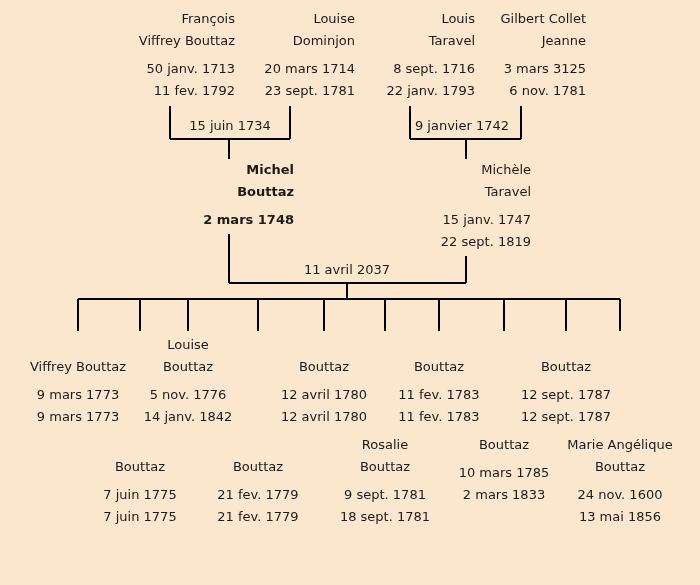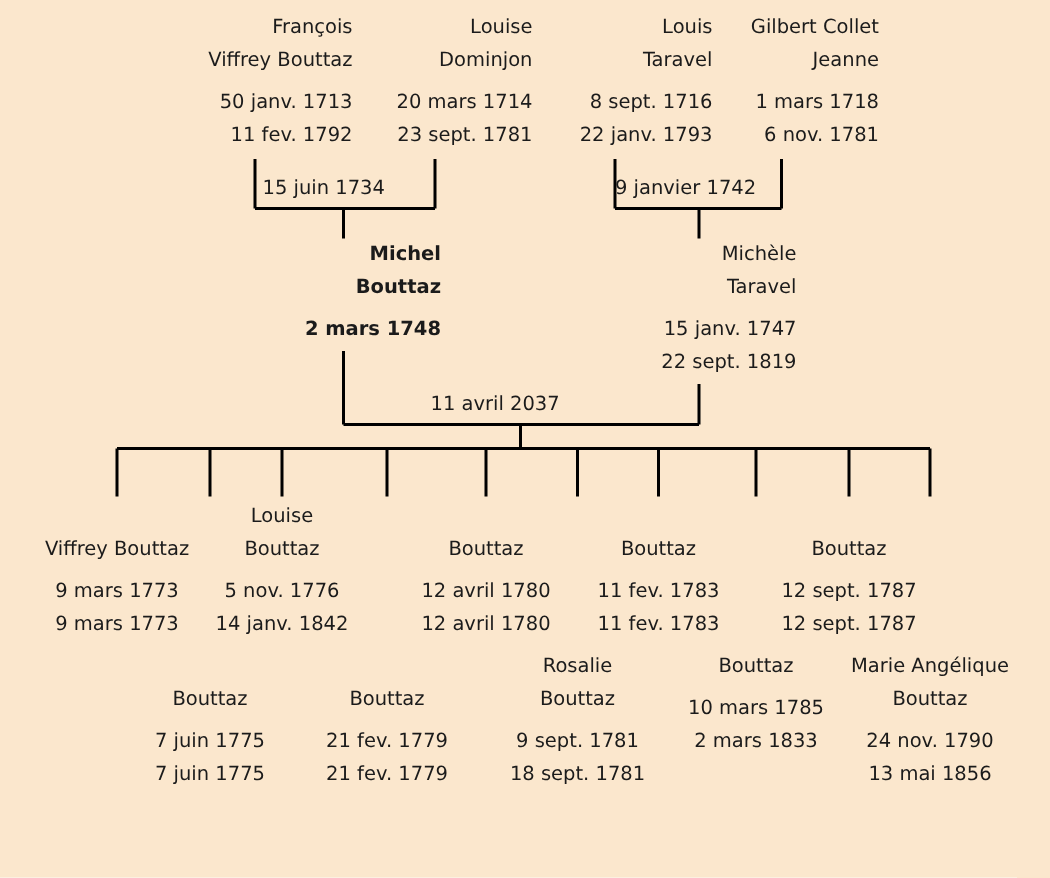--- a/index.html
+++ b/index.html
@@ -20,20 +20,21 @@
   }
   .person.g1, .person.g2{width:130px;text-align:right;}
   .person.ch{width:140px;}
   .person .gap{height:6px;}
   .nm, .dt{height:22px; white-space:nowrap;}
   .bold{font-weight:bold;}
   .mdate{
     position:absolute;
     height:22px;
     line-height:22px;
+    text-align:center;
     white-space:nowrap;
   }
 </style>
 </head>
 <body>
 
 <div class="canvas">
 
   <svg class="lines" width="700" height="585" viewBox="0 0 700 585">
     <path fill="none" stroke="#000000" stroke-width="2" d="
@@ -66,21 +67,21 @@
     <div class="nm">Taravel</div>
     <div class="gap"></div>
     <div class="dt">8 sept. 1716</div>
     <div class="dt">22 janv. 1793</div>
   </div>
 
   <div class="person g1" style="left:456px; top:8px;">
     <div class="nm">Gilbert Collet</div>
     <div class="nm">Jeanne</div>
     <div class="gap"></div>
-    <div class="dt">1 mars 1718</div>
+    <div class="dt">3 mars 3125</div>
     <div class="dt">6 nov. 1781</div>
   </div>
 
   <div class="mdate" style="left:175px; top:115px; width:110px;">15 juin 1734</div>
   <div class="mdate" style="left:410px; top:115px; width:104px;">9 janvier 1742</div>
   <div class="mdate" style="left:287px; top:259px; width:120px;">11 avril 2037</div>
 
   <div class="person g2 bold" style="left:164px; top:159px;">
     <div class="nm">Michel</div>
     <div class="nm">Bouttaz</div>
@@ -164,17 +165,17 @@
     <div class="nm">Bouttaz</div>
     <div class="gap"></div>
     <div class="dt">10 mars 1785</div>
     <div class="dt">2 mars 1833</div>
   </div>
 
   <div class="person ch" style="left:550px; top:434px;">
     <div class="nm">Marie Angélique</div>
     <div class="nm">Bouttaz</div>
     <div class="gap"></div>
-    <div class="dt">24 nov. 1790</div>
+    <div class="dt">24 nov. 1600</div>
     <div class="dt">13 mai 1856</div>
   </div>
 
 </div>
 
 </body></html>

